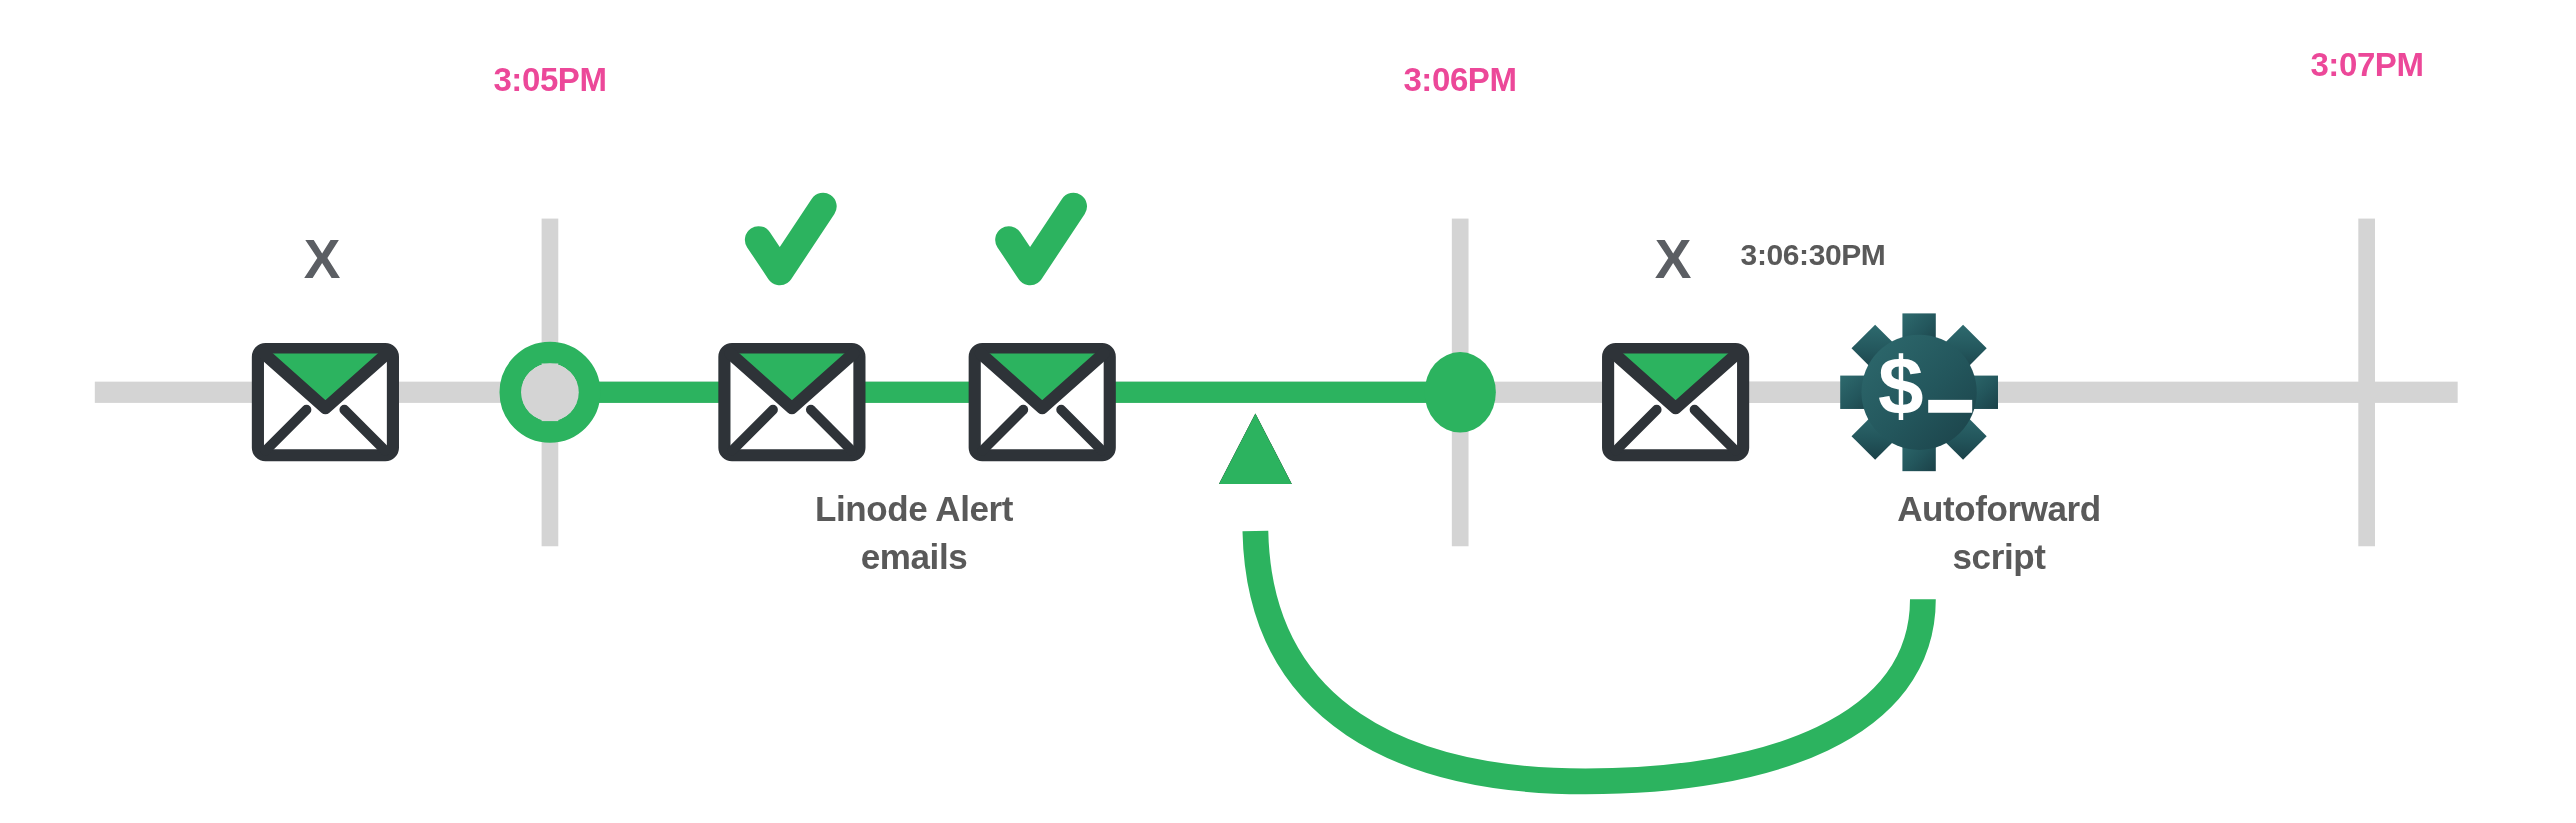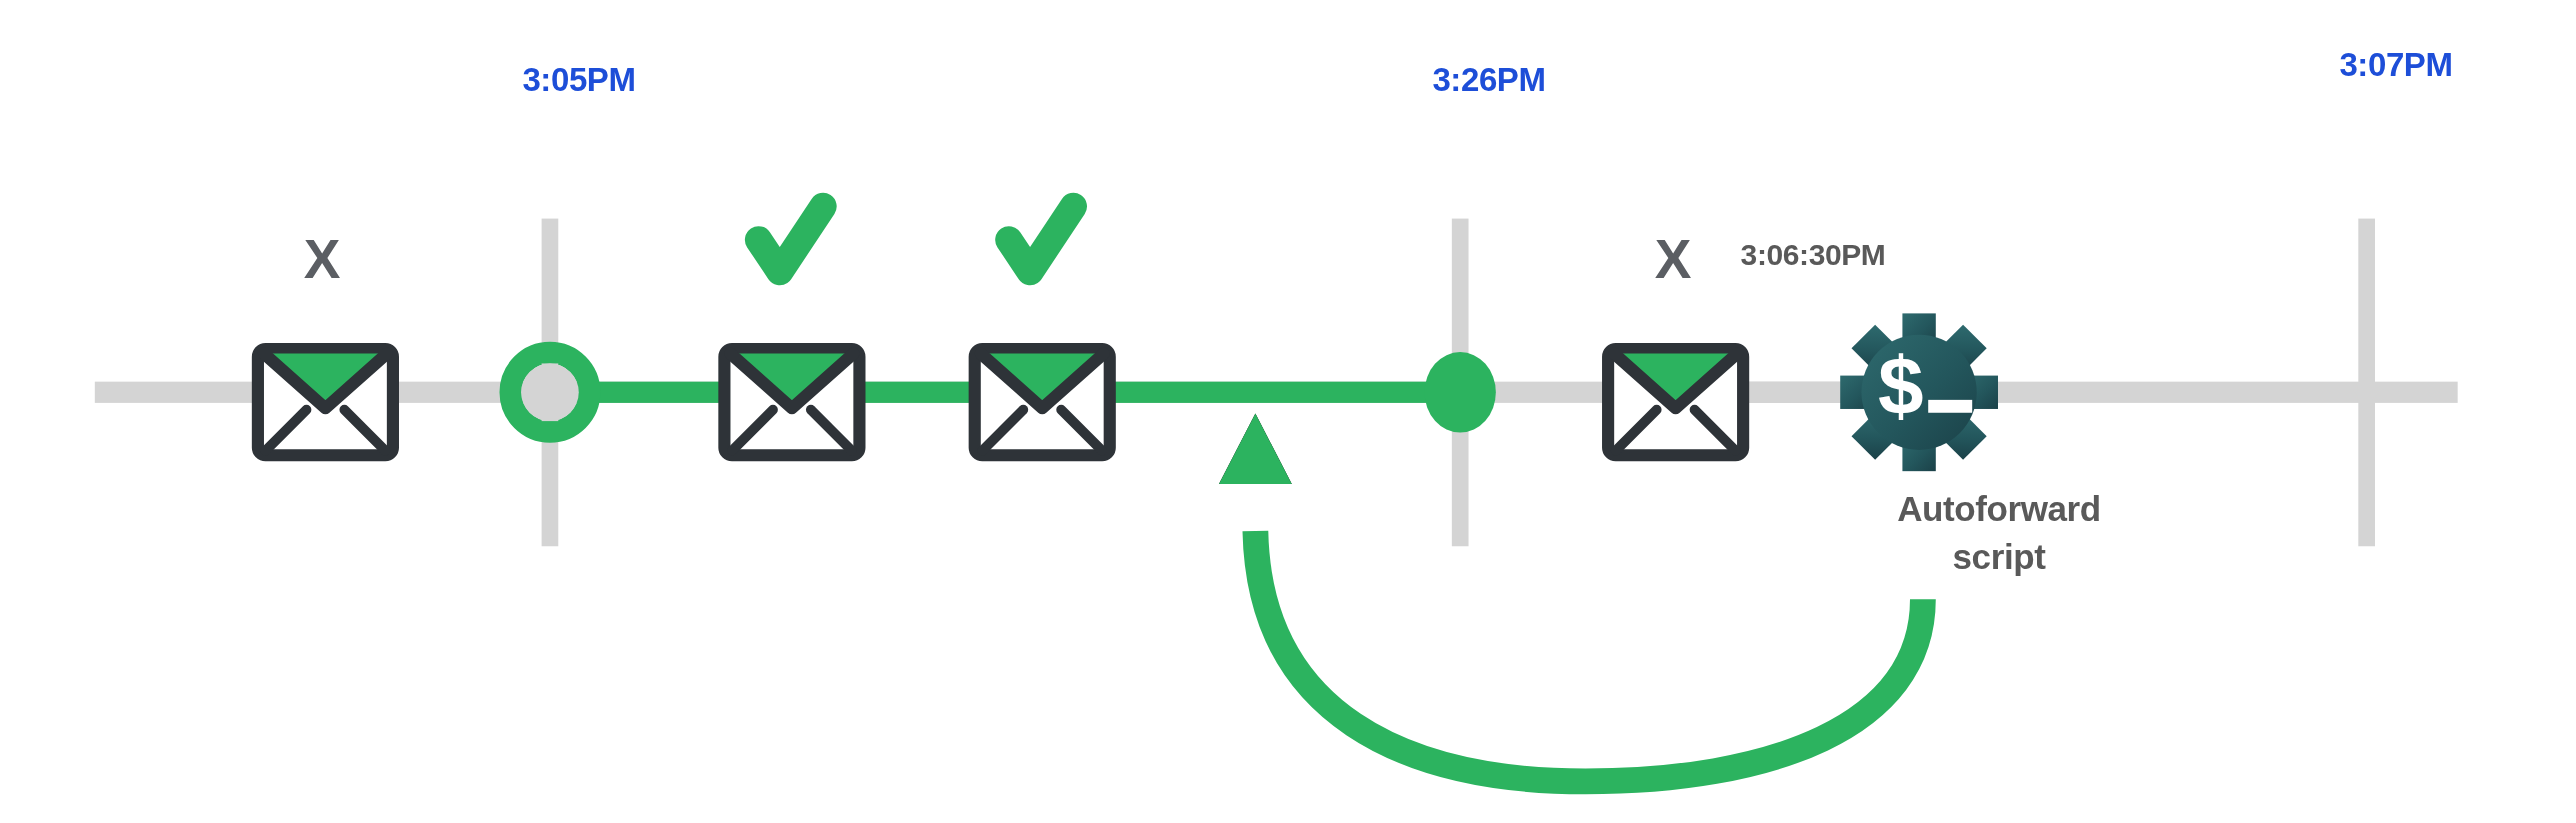--- a/index.html
+++ b/index.html
@@ -23,25 +23,24 @@
     left: 0;
     top: 0;
     width: 2576px;
     height: 824px;
   }
   .tick-label {
     position: absolute;
     font-family: "Liberation Sans", sans-serif;
     font-weight: bold;
     font-size: 33px;
-    color: #1d4ed8;
+    color: #ec4899;
     white-space: nowrap;
     transform: translateX(-50%);
     letter-spacing: -0.4px;
-    margin-left: 29px;
   }
   .event-label {
     position: absolute;
     font-family: "Liberation Sans", sans-serif;
     font-weight: bold;
     font-size: 35px;
     line-height: 1.38;
     color: #595959;
     text-align: center;
     white-space: pre-line;
@@ -153,25 +152,27 @@
     </g>
 
     <path d="M 2535 790
              C 2535 960, 2330 1030, 2090 1030
              C 1850 1030, 1660 940, 1655 700" fill="none" stroke="#2CB35F" stroke-width="34" stroke-linecap="butt"></path>
     <polygon points="1655,545 1703,638 1607,638"></polygon>
     <polygon fill="#2CB35F" points="1655,545 1703,638 1607,638"></polygon>
   </svg>
 
   <div class="tick-label" style="left:550px; top:61px;">3:05PM</div>
-  <div class="tick-label" style="left:1460px; top:61px;">3:26PM</div>
+  <div class="tick-label" style="left:1460px; top:61px;">3:06PM</div>
   <div class="tick-label" style="left:2367px; top:46px;">3:07PM</div>
 
   <div class="x-mark" style="left:322px; top:259px;">X</div>
   <div class="x-mark" style="left:1673px; top:259px;">X</div>
 
+  <div class="event-label" style="left:914px; top:485px;">Linode Alert
+emails</div>
   <div class="event-label" style="left:1999px; top:485px;">Autoforward
 script</div>
 
   <div class="annot-label" style="left:1813px; top:238px;">3:06:30PM</div>
 
 </div>
 
 
 </body></html>

